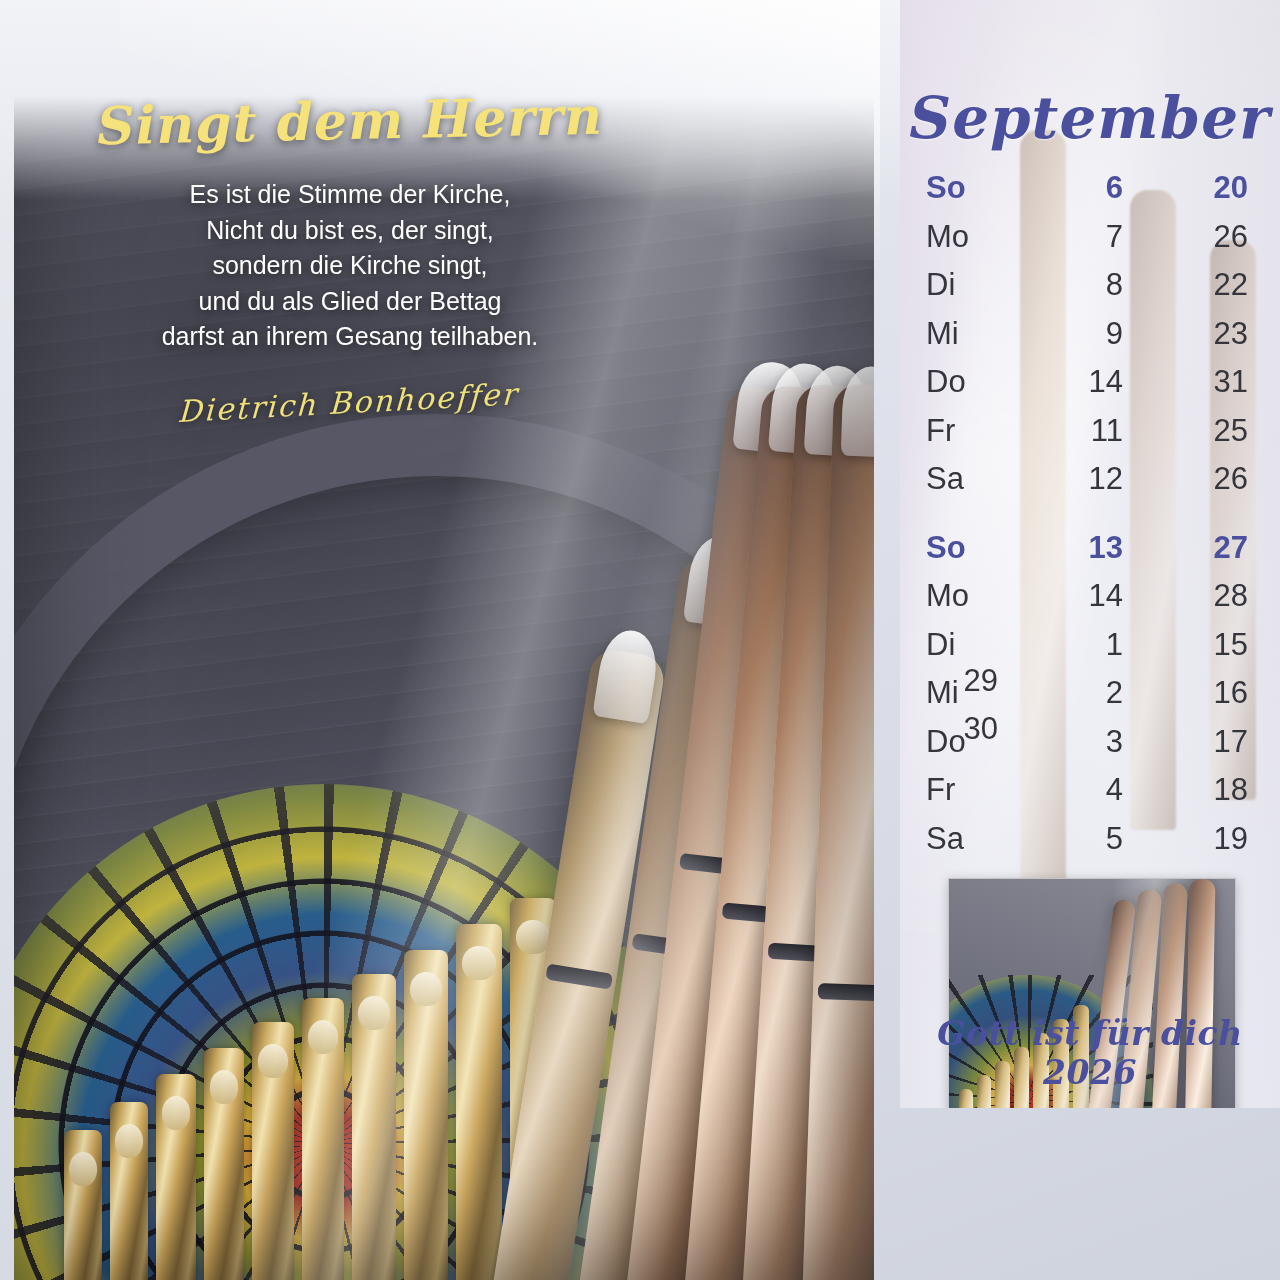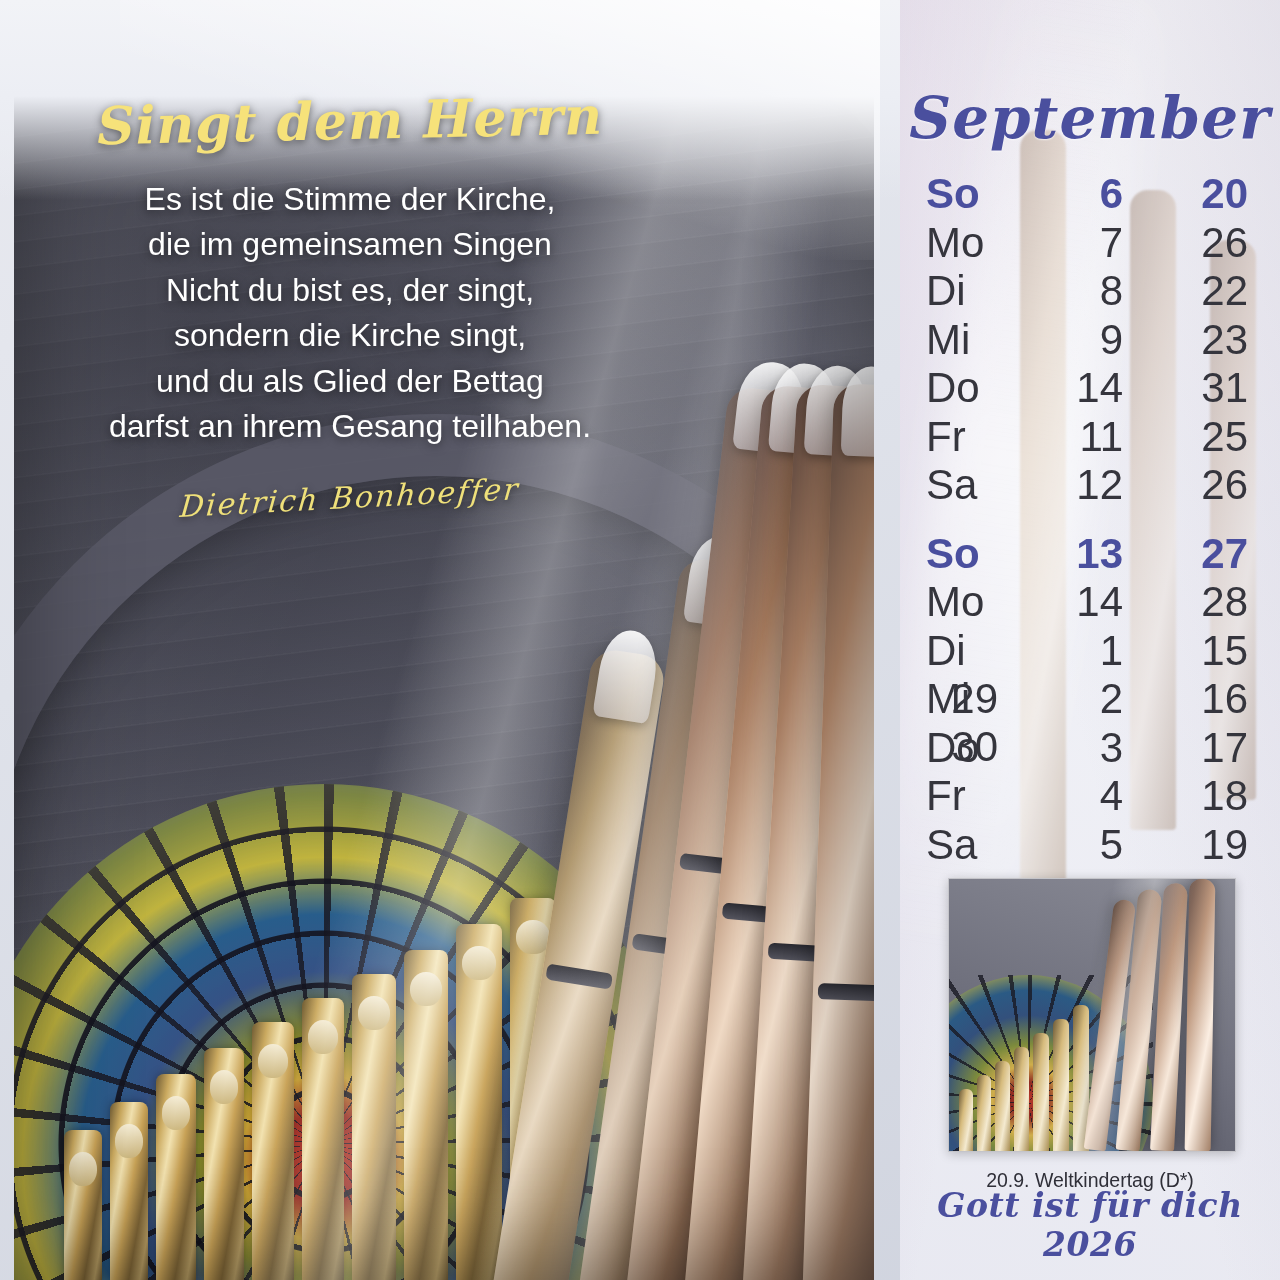--- a/index.html
+++ b/index.html
@@ -229,21 +229,21 @@
     font-style: italic;
     font-weight: 700;
     font-size: 52px;
     letter-spacing: 1px;
     color: #f6e27a;
     text-shadow: 0 2px 8px rgba(0,0,0,0.5);
     margin: 0 0 26px 0;
     transform: rotate(-1.2deg);
   }
   .quote-text {
-    font-size: 32px;
+    font-size: 25px;
     line-height: 1.42;
     font-weight: 400;
     color: #ffffff;
   }
   .signature {
     margin-top: 30px;
     font-family: "DejaVu Serif", serif;
     font-style: italic;
     font-size: 30px;
     color: #efe07a;
@@ -251,21 +251,21 @@
     transform: rotate(-3deg) skewX(-8deg);
     text-shadow: 0 2px 7px rgba(0,0,0,0.5);
   }
 
   
   .calendar {
     position: absolute;
     right: 0;
     top: 0;
     width: 380px;
-    height: 1280px;
+    height: 1108px;
     background:
       linear-gradient(200deg, rgba(255,255,255,0.88) 0%, rgba(248,248,252,0.80) 35%, rgba(236,236,244,0.86) 100%);
     overflow: hidden;
   }
   .cal-photo-bleed {
     position: absolute;
     inset: 0;
     background:
       linear-gradient(100deg, rgba(190,170,200,0.35) 0%, rgba(255,255,255,0.0) 40%),
       linear-gradient(255deg, rgba(160,150,180,0.25) 0%, rgba(255,255,255,0.0) 55%);
@@ -308,21 +308,21 @@
   .days {
     position: relative;
     z-index: 3;
     padding: 0 26px;
   }
   .day-row {
     display: grid;
     grid-template-columns: 78px 1fr 1fr;
     align-items: baseline;
     height: 48.5px;
-    font-size: 42px;
+    font-size: 31px;
     color: #35353d;
   }
   .day-row .dow { text-align: left; }
   .day-row .c1, .day-row .c2 { text-align: right; padding-right: 6px; }
   .day-row.sunday { color: #4a4f9e; font-weight: 700; }
   .spacer-row { height: 20px; }
 
   
   .thumb {
     position: absolute;
@@ -481,21 +481,20 @@
     <div class="photo-vignette"></div>
   </div>
 
   <div class="page-sheen"></div>
   <div class="sheen-diag"></div>
 
   <div class="quote-block">
     <div class="headline">Singt dem Herrn</div>
     <div class="quote-text">
       <div>Es ist die Stimme der Kirche,</div>
-      <div>die im gemeinsamen Singen</div>
       <div>Nicht du bist es, der singt,</div>
       <div>sondern die Kirche singt,</div>
       <div>und du als Glied der Bettag</div>
       <div>darfst an ihrem Gesang teilhaben.</div>
     </div>
     <div class="signature">Dietrich Bonhoeffer</div>
   </div>
 
   <div class="calendar">
     <div class="cal-photo-bleed"></div>

